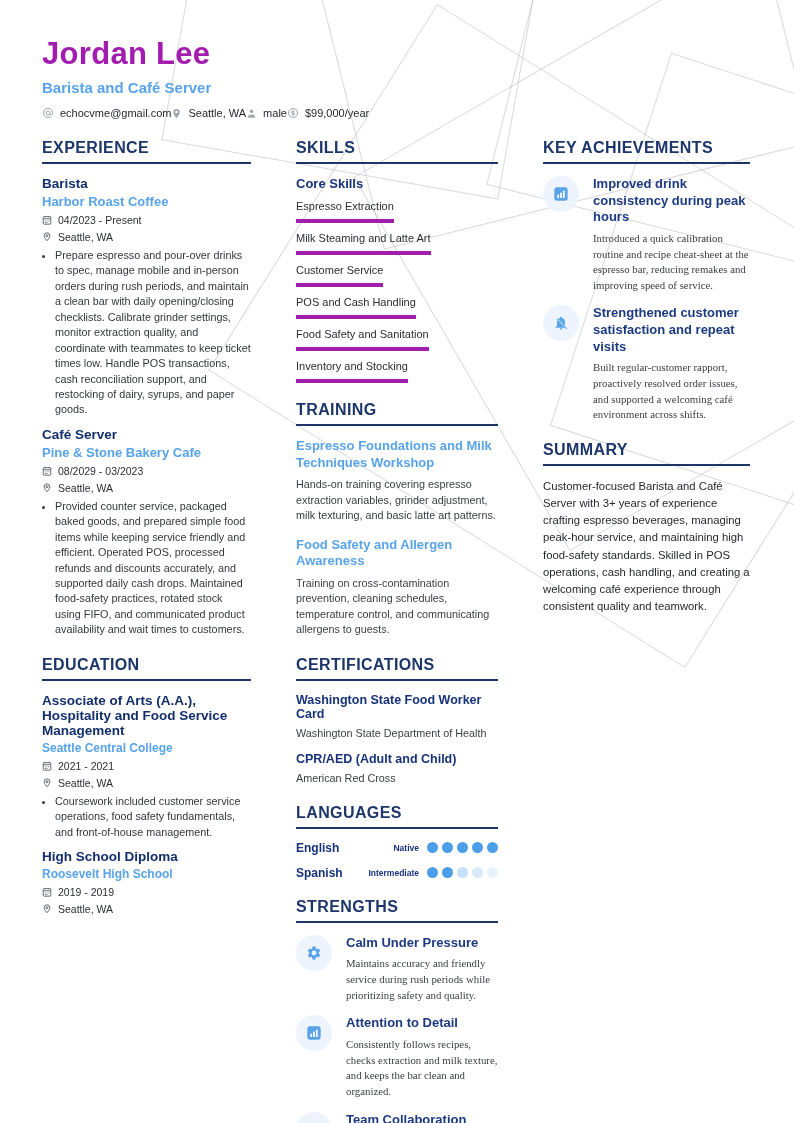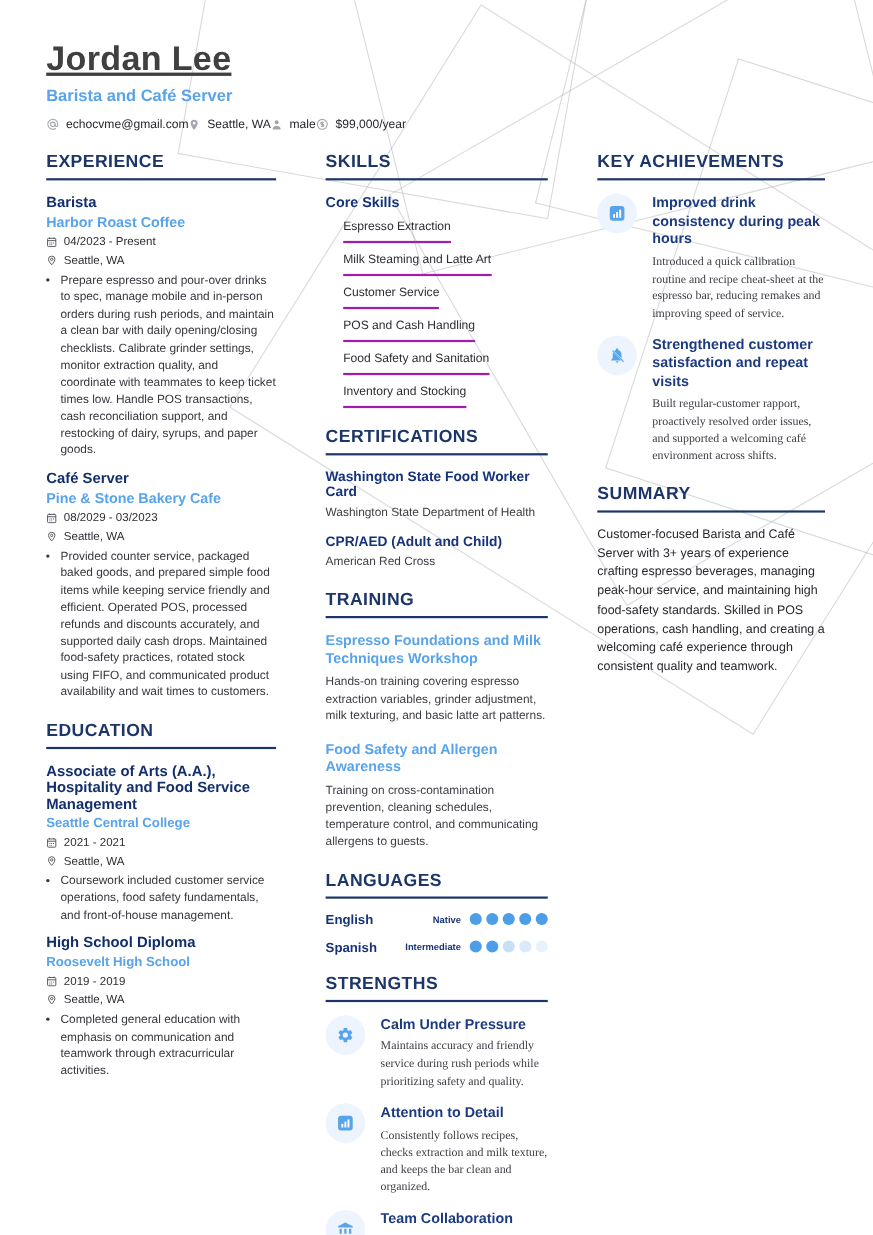--- a/index.html
+++ b/index.html
@@ -9,42 +9,42 @@
   .decor{position:absolute;inset:0;overflow:hidden;pointer-events:none;z-index:0;}
   .decor div{position:absolute;border:1.5px solid rgba(168,171,178,0.45);}
   .poly1{left:185px;top:-130px;width:340px;height:300px;transform:rotate(10deg);}
   .poly2{left:330px;top:-190px;width:440px;height:390px;transform:rotate(-14deg);}
   .poly3{left:520px;top:-90px;width:430px;height:330px;transform:rotate(14deg);}
   .poly4{left:430px;top:30px;width:470px;height:430px;transform:rotate(-30deg);}
   .poly5{left:600px;top:110px;width:430px;height:390px;transform:rotate(18deg);}
   .poly6{left:280px;top:120px;width:560px;height:430px;transform:rotate(32deg);}
 
   .header{padding:36px 44px 0 42px;position:relative;z-index:1;}
-  .name{font-size:31px;font-weight:bold;color:#404040;letter-spacing:.3px;text-decoration:underline;}
+  .name{font-size:31px;font-weight:bold;color:#a21caf;letter-spacing:.3px;}
   .role{font-size:15px;font-weight:bold;color:#58a3e9;margin-top:7px;}
   .contacts{display:flex;margin-top:11px;font-size:11px;color:#25272d;align-items:center;}
   .contact{display:flex;align-items:center;gap:6px;}
   .cicon{color:#a2a6ad;display:flex;align-items:center;}
 
   .columns{display:grid;grid-template-columns:209px 202px 1fr;column-gap:45px;
            padding:20px 44px 0 42px;position:relative;z-index:1;align-items:start;}
   .section{margin-bottom:18px;}
   .sec-title{font-size:16px;font-weight:bold;color:#1d3669;letter-spacing:.4px;
              padding-bottom:5px;border-bottom:2.5px solid #1d3669;margin-bottom:12px;}
 
   .job{margin-bottom:9px;}
   .job-title{font-size:13.5px;font-weight:bold;color:#132f6b;}
   .company{font-size:13px;font-weight:bold;color:#58a3e9;margin-top:3px;}
   .meta{display:flex;align-items:center;gap:6px;font-size:10.5px;color:#2c2e33;margin-top:5px;}
   .micon{color:#4b4e55;display:flex;}
   .bullets{margin:5px 0 0;padding-left:13px;font-size:10.8px;color:#33363c;line-height:1.43;}
 
   .group-title{font-size:13px;font-weight:bold;color:#16337a;margin-bottom:9px;}
   .skill{display:table;font-size:11px;color:#2b2d33;padding-bottom:7px;
-         border-bottom:2px solid #a21caf;margin-bottom:9px;margin-left:16px;}
+         border-bottom:4px solid #a21caf;margin-bottom:9px;}
 
   .course-title{font-size:13px;font-weight:bold;color:#58a3e9;line-height:1.28;margin-bottom:6px;}
   .course-desc{font-size:10.8px;color:#3a3d43;line-height:1.43;margin-bottom:13px;}
 
   .cert-name{font-size:12.5px;font-weight:bold;color:#16337a;margin-bottom:5px;}
   .cert-issuer{font-size:10.8px;color:#3a3d43;line-height:1.4;margin-bottom:11px;}
 
   .lang-row{display:flex;align-items:center;margin-bottom:11px;}
   .lang-name{font-size:12px;font-weight:bold;color:#16337a;flex:1;}
   .lang-level{font-size:8.5px;font-weight:bold;color:#16337a;margin-right:8px;}
@@ -228,60 +228,57 @@
           </div>
           <div class="meta">
             <span class="micon">
                 <svg width="10" height="10" viewBox="0 0 24 24" fill="none" stroke="currentColor" stroke-width="2">
                   <path d="M12 21s-7-7.6-7-12a7 7 0 0114 0c0 4.4-7 12-7 12z"></path>
                   <circle cx="12" cy="9" r="2.5"></circle>
                 </svg>
               </span>
             <span>Seattle, WA</span>
           </div>
-          <ul class="bullets">
-            <li>Completed general education with emphasis on communication and teamwork through extracurricular activities.</li>
-          </ul>
         </div>
       </div>
     </div>
 
     <div>
       <div class="section">
         <div class="sec-title">SKILLS</div>
         <div class="group-title">Core Skills</div>
         <div class="skill">Espresso Extraction</div>
         <div class="skill">Milk Steaming and Latte Art</div>
         <div class="skill">Customer Service</div>
         <div class="skill">POS and Cash Handling</div>
         <div class="skill">Food Safety and Sanitation</div>
         <div class="skill">Inventory and Stocking</div>
       </div>
 
       <div class="section">
+        <div class="sec-title">TRAINING</div>
+        <div>
+          <div class="course-title">Espresso Foundations and Milk Techniques Workshop</div>
+          <div class="course-desc">Hands-on training covering espresso extraction variables, grinder adjustment, milk texturing, and basic latte art patterns.</div>
+        </div>
+        <div>
+          <div class="course-title">Food Safety and Allergen Awareness</div>
+          <div class="course-desc">Training on cross-contamination prevention, cleaning schedules, temperature control, and communicating allergens to guests.</div>
+        </div>
+      </div>
+
+      <div class="section">
         <div class="sec-title">CERTIFICATIONS</div>
         <div>
           <div class="cert-name">Washington State Food Worker Card</div>
           <div class="cert-issuer">Washington State Department of Health</div>
         </div>
         <div>
           <div class="cert-name">CPR/AED (Adult and Child)</div>
           <div class="cert-issuer">American Red Cross</div>
-        </div>
-      </div>
-
-      <div class="section">
-        <div class="sec-title">TRAINING</div>
-        <div>
-          <div class="course-title">Espresso Foundations and Milk Techniques Workshop</div>
-          <div class="course-desc">Hands-on training covering espresso extraction variables, grinder adjustment, milk texturing, and basic latte art patterns.</div>
-        </div>
-        <div>
-          <div class="course-title">Food Safety and Allergen Awareness</div>
-          <div class="course-desc">Training on cross-contamination prevention, cleaning schedules, temperature control, and communicating allergens to guests.</div>
         </div>
       </div>
 
       <div class="section">
         <div class="sec-title">LANGUAGES</div>
         <div class="lang-row">
           <span class="lang-name">English</span>
           <span class="lang-level">Native</span>
           <span class="lang-dots">
             <span class="dot filled"></span>

